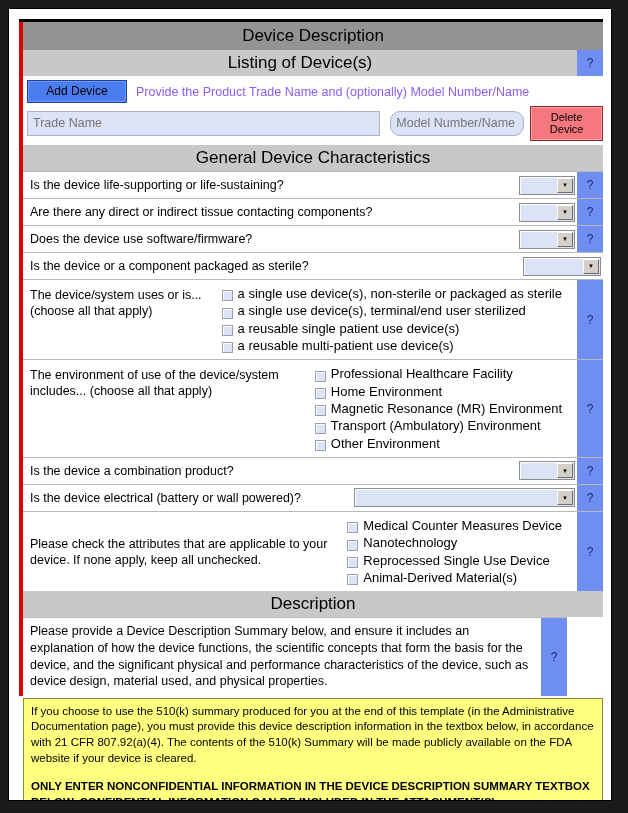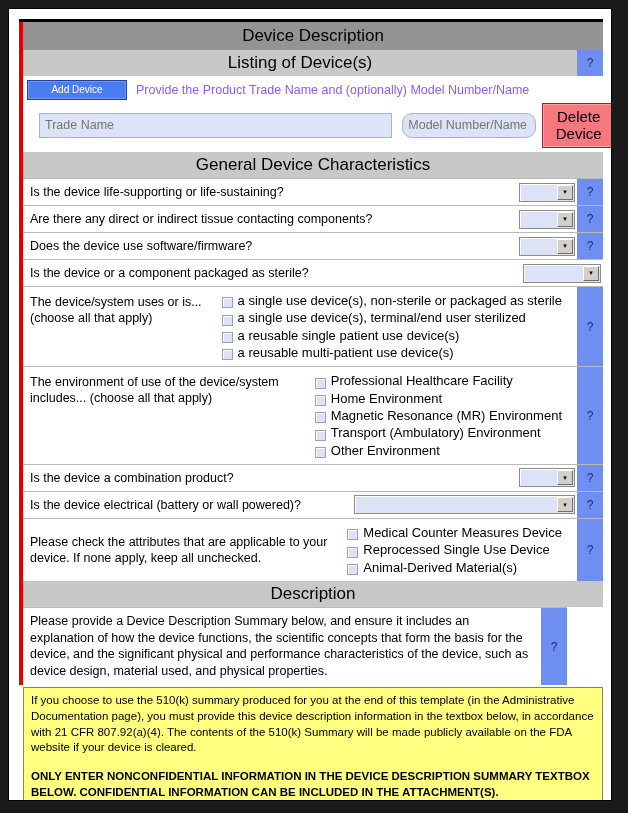--- a/index.html
+++ b/index.html
@@ -89,32 +89,32 @@
     width: 580px;
     background: #fff;
     display: flex;
     align-items: center;
     padding: 4px 0 3px 0;
     box-sizing: border-box;
   }
   .btn-add {
     background: #4a7ef0;
     border: 1px solid #21409a;
-    color: #ffffff;
-    font-size: 10px;
+    color: #000000;
+    font-size: 12px;
     padding: 3px 0 4px 0;
     width: 98px;
     text-align: center;
     margin-left: 4px;
     box-shadow: inset 0 0 0 1px #6e97f5;
   }
   .devrow .note { font-size: 12.5px; color: #8b5cf6; margin-left: 9px; }
 
   .inputrow {
-    margin-left: 16px;
+    margin-left: 4px;
     width: 580px;
     display: flex;
     align-items: center;
     padding-bottom: 4px;
     box-sizing: border-box;
   }
   .tinput {
     background: #dde3f7;
     border: 1px solid #a8b2c8;
     color: #8e93a0;
@@ -123,21 +123,21 @@
     padding: 4px 5px 5px 5px;
     box-sizing: border-box;
     outline: none;
   }
   #trade-name { width: 360px; margin-left: 4px; }
   #model-name { width: 134px; margin-left: 10px; border-radius: 10px; }
   .btn-delete {
     background: #f4787e;
     border: 1px solid #8a2b2f;
     color: #000;
-    font-size: 15px;
+    font-size: 11px;
     text-align: center;
     padding: 4px 3px 5px 3px;
     width: 66px;
     margin-left: 6px;
     box-shadow: inset 0 0 0 1px #f8a0a4;
   }
 
   
   .qrow {
     margin-left: 4px;
@@ -388,20 +388,24 @@
 
     <div class="qrow">
       <div class="qlabel">Please check the attributes that are applicable to your device. If none apply, keep all unchecked.</div>
       <div class="cbcol">
         <div class="cbitem">
           <span class="cb"></span>
           <span>Medical Counter Measures Device</span>
         </div>
         <div class="cbitem">
           <span class="cb"></span>
+          <span>Nanotechnology</span>
+        </div>
+        <div class="cbitem">
+          <span class="cb"></span>
           <span>Reprocessed Single Use Device</span>
         </div>
         <div class="cbitem">
           <span class="cb"></span>
           <span>Animal-Derived Material(s)</span>
         </div>
       </div>
       <div class="help">?</div>
     </div>
   </div>

